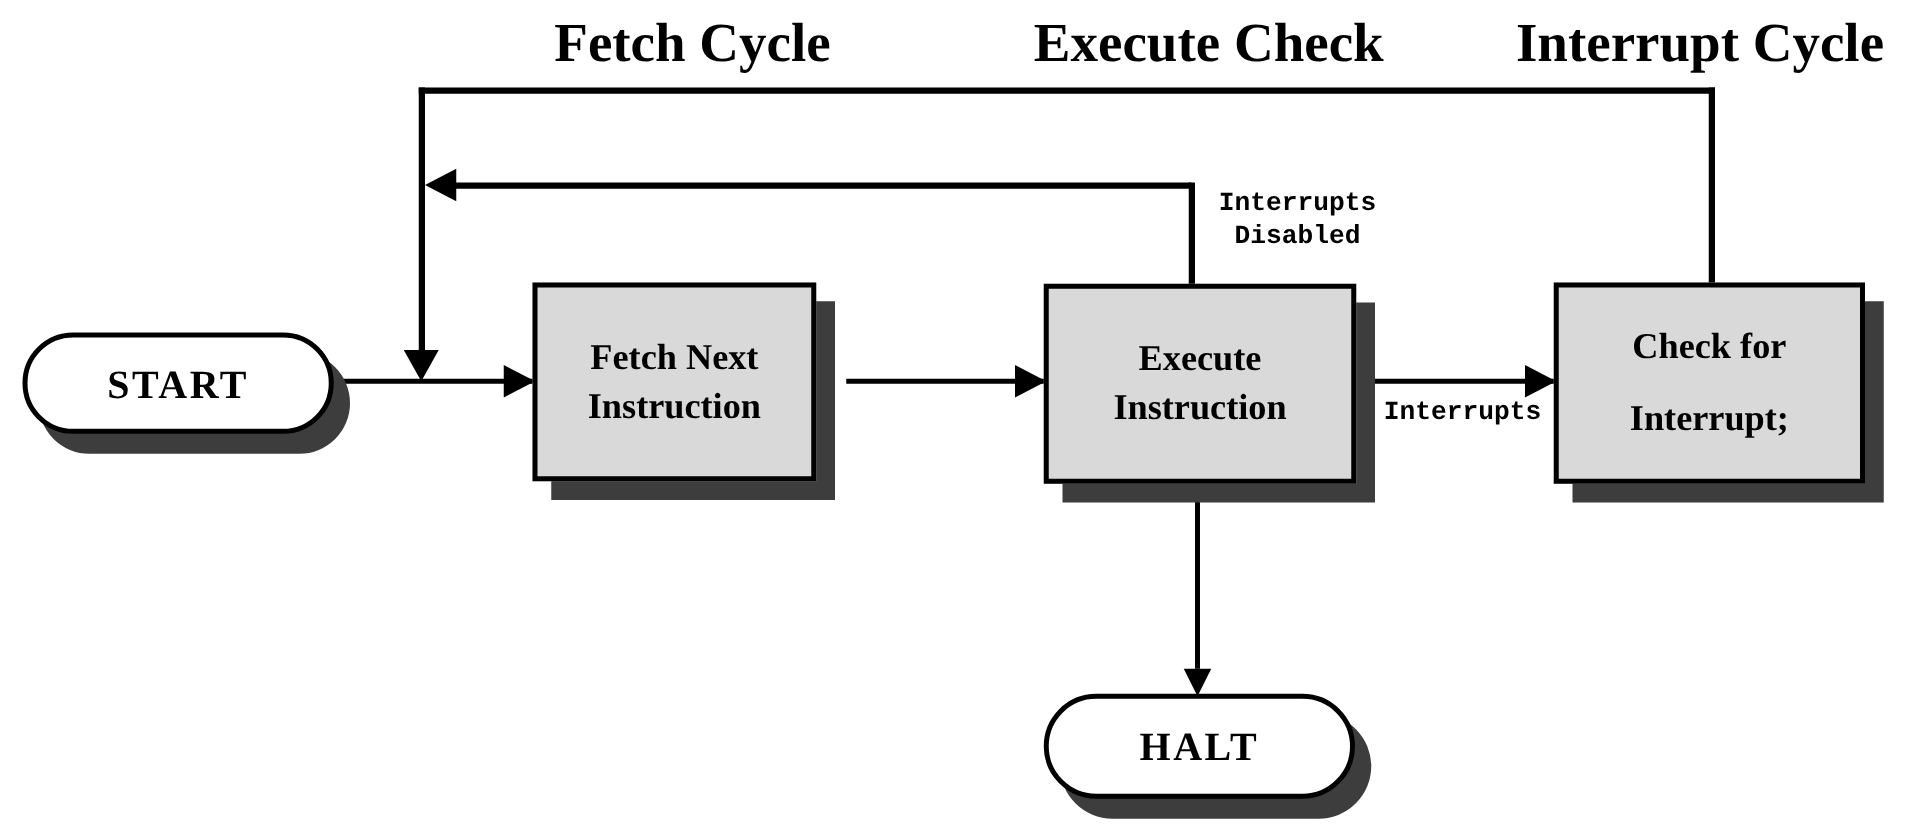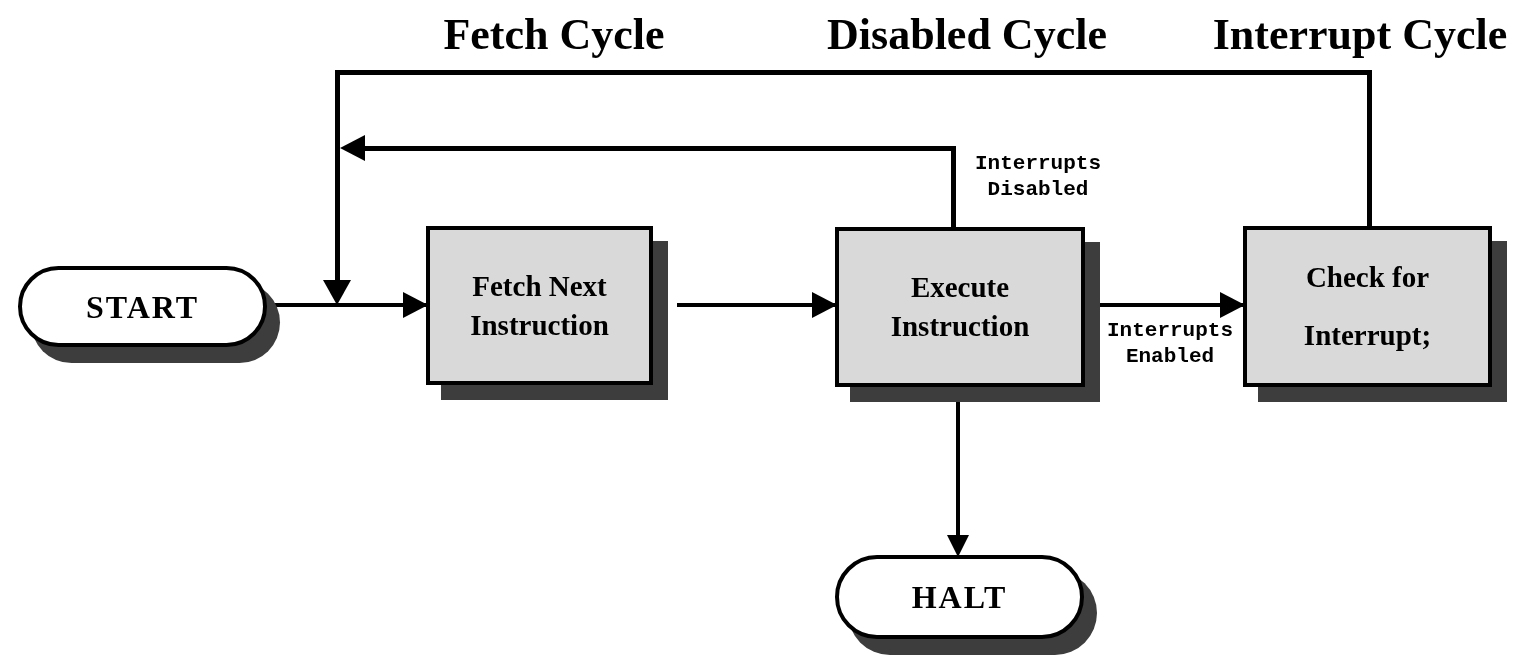--- a/index.html
+++ b/index.html
@@ -34,21 +34,21 @@
   .arr.left  { border-top:13px solid transparent; border-bottom:13px solid transparent; border-right:25px solid #000; }
   .arr.down  { border-left:14px solid transparent; border-right:14px solid transparent; border-top:25px solid #000; }
   .arr.down.small { border-left:11px solid transparent; border-right:11px solid transparent; border-top:22px solid #000; }
 </style>
 </head>
 <body>
 
 <div class="canvas">
 
   <div class="cycle-title" style="left:554px; top:13px;">Fetch Cycle</div>
-  <div class="cycle-title" style="left:967px; top:13px;">Disabled Cycle</div>
+  <div class="cycle-title" style="left:967px; top:13px;">Execute Check</div>
   <div class="cycle-title" style="left:1360px; top:13px;">Interrupt Cycle</div>
 
   <div class="hline" style="left:335px; top:70px; width:1037px; height:5px;"></div>
   <div class="vline" style="left:1367px; top:70px; width:5px; height:158px;"></div>
   <div class="vline" style="left:335px; top:70px; width:5px; height:212px;"></div>
   <div class="arr down" style="left:323px; top:280px;"></div>
 
   <div class="hline" style="left:358px; top:146px; width:595px; height:5px;"></div>
   <div class="arr left" style="left:340px; top:135px;"></div>
   <div class="vline" style="left:951px; top:146px; width:5px; height:83px;"></div>
@@ -60,21 +60,20 @@
   <div class="hline" style="left:262px; top:303px; width:166px; height:4px;"></div>
   <div class="arr right" style="left:403px; top:292px;"></div>
 
   <div class="hline" style="left:677px; top:303px; width:160px; height:4px;"></div>
   <div class="arr right" style="left:812px; top:292px;"></div>
 
   <div class="hline" style="left:1085px; top:303px; width:160px; height:4px;"></div>
   <div class="arr right" style="left:1220px; top:292px;"></div>
   <div class="edge-label" style="left:1170px; top:318px;">
     <div>Interrupts</div>
-    <div>Enabled</div>
   </div>
 
   <div class="vline" style="left:956px; top:387px; width:4px; height:148px;"></div>
   <div class="arr down small" style="left:947px; top:535px;"></div>
 
   <div class="terminal" style="left:18px; top:266px; width:249px; height:81px;">
     <span>START</span>
   </div>
 
   <div class="proc" style="left:426px; top:226px; width:227px; height:159px;">

